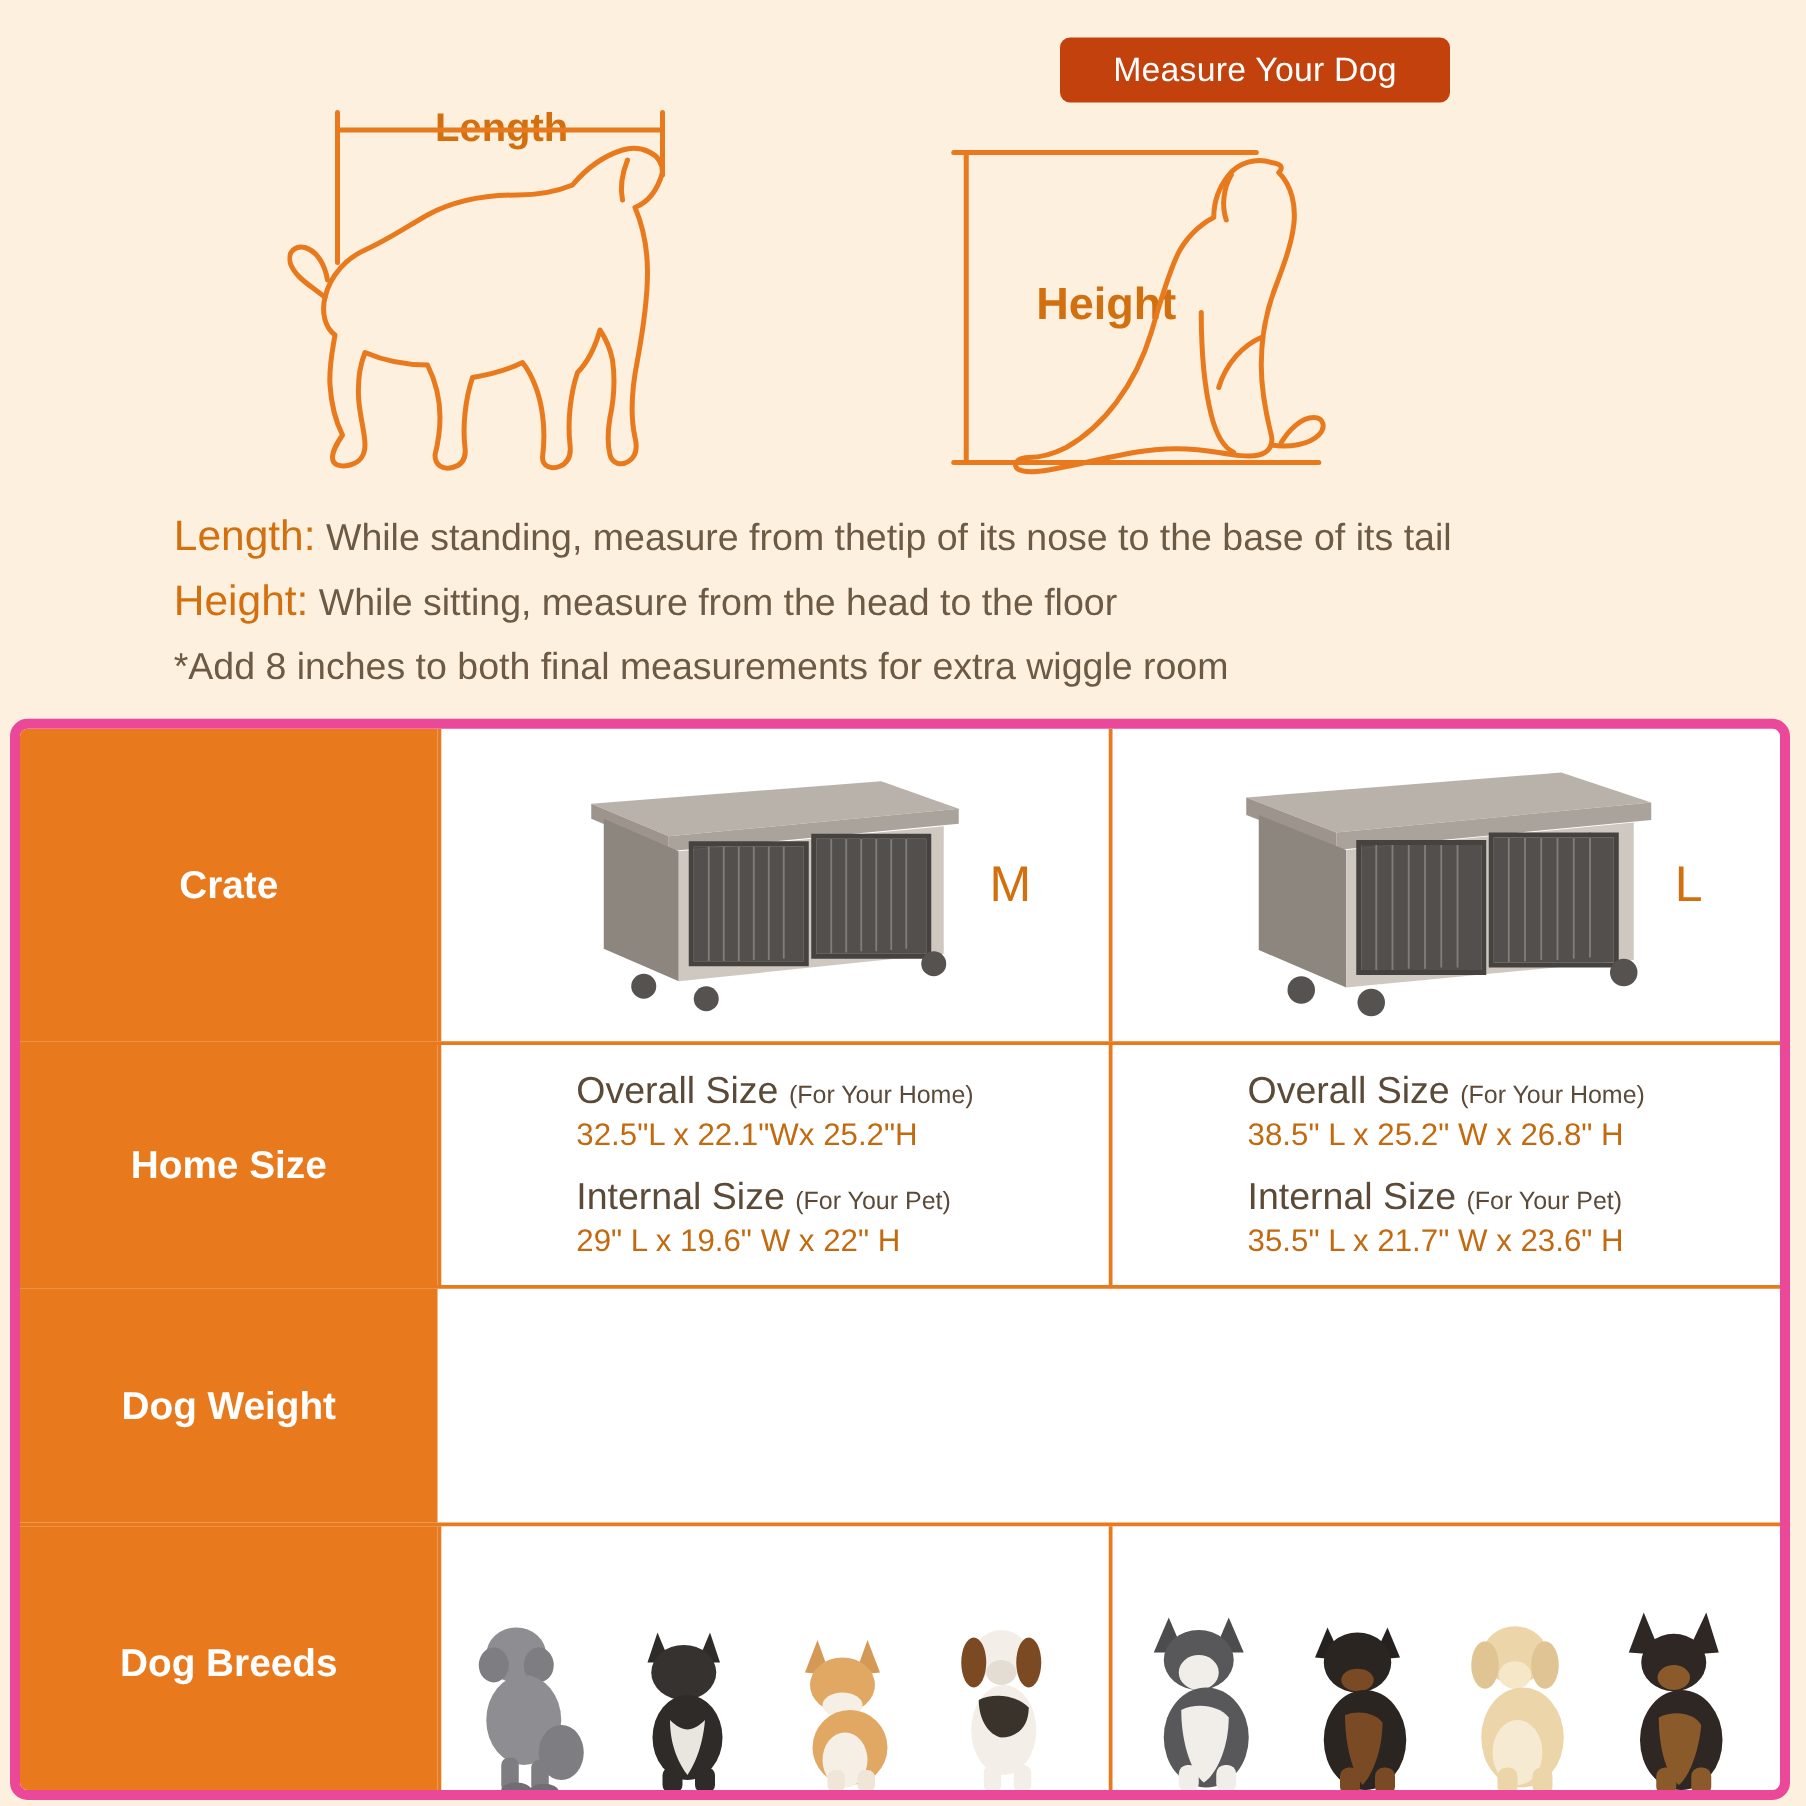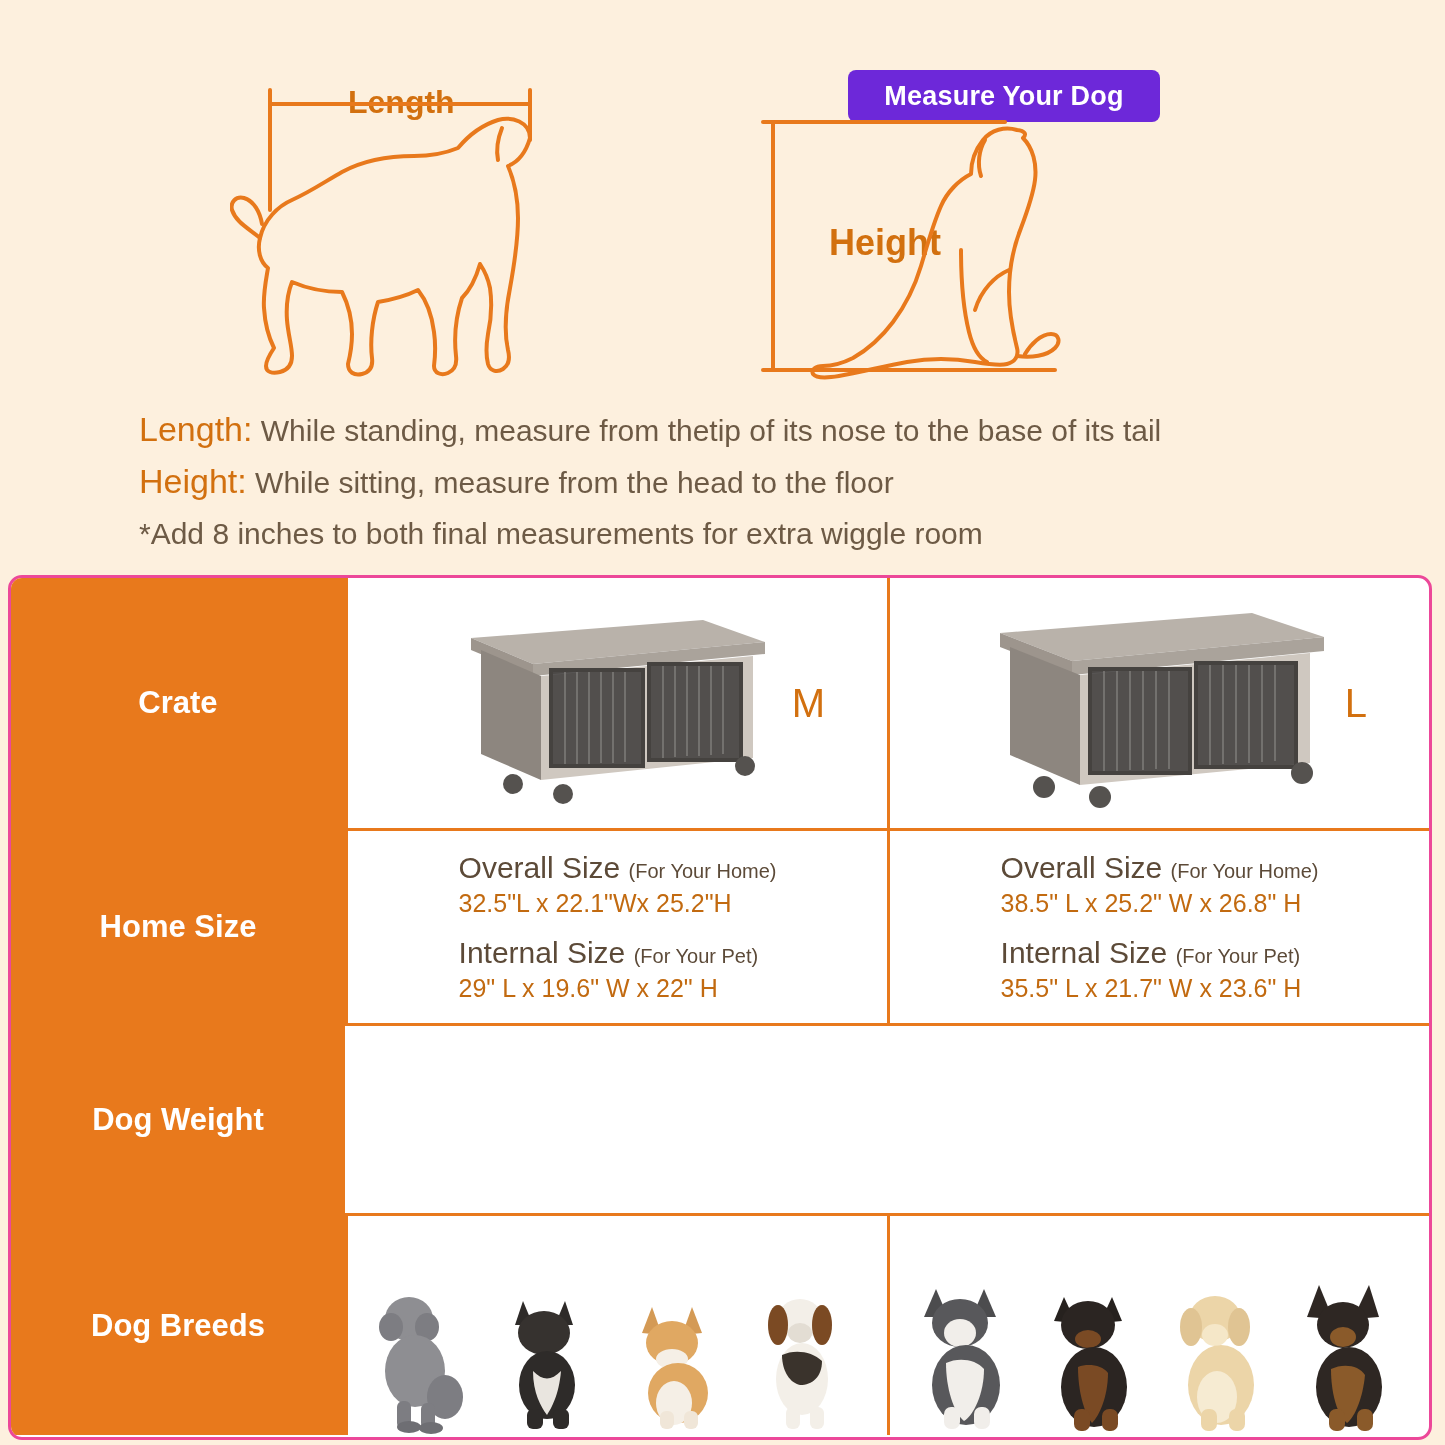--- a/index.html
+++ b/index.html
@@ -8,25 +8,24 @@
     background:#fdf0de;
     font-family:"Liberation Sans", sans-serif;
     overflow:hidden;
     position:relative;
   }
   .page{position:relative;width:1445px;height:1445px;}
 
   
   .badge{
     position:absolute;left:848px;top:30px;width:312px;height:52px;
-    background:#6d28d9;border-radius:8px;
+    background:#c2410c;border-radius:8px;
     display:flex;align-items:center;justify-content:center;
-    color:#ffffff;font-size:27px;font-weight:bold;
+    color:#ffffff;font-size:27px;font-weight:normal;
     letter-spacing:.2px;
-    margin-top:40px;
   }
 
   
   .illo{position:absolute;}
   .illo-standing{left:230px;top:80px;width:340px;height:300px;}
   .illo-sitting{left:755px;top:100px;width:330px;height:285px;}
 
   .lbl-length{
     position:absolute;left:348px;top:84px;
     font-size:32px;font-weight:bold;color:#d2700f;
@@ -40,21 +39,21 @@
   .explain{position:absolute;left:139px;top:404px;width:1120px;}
   .ex-line{
     font-size:30px;color:#6d5a45;line-height:50px;white-space:nowrap;
   }
   .ex-key{color:#d2700f;font-size:34px;}
   .ex-note{font-size:30px;color:#6d5a45;line-height:52px;white-space:nowrap;}
 
   
   .table{
     position:absolute;left:8px;top:575px;width:1424px;height:865px;
-    border:3px solid #ec4899;border-radius:14px;overflow:hidden;
+    border:8px solid #ec4899;border-radius:14px;overflow:hidden;
     background:#ffffff;box-sizing:border-box;
   }
   .row{display:flex;width:100%;box-sizing:border-box;}
   .row + .row{border-top:3px solid #e8791c;}
   .cell-head{
     width:334px;flex:0 0 334px;background:#e8791c;color:#fff;
     display:flex;align-items:center;justify-content:center;
     font-size:31px;font-weight:bold;box-sizing:border-box;
   }
   .cell{

